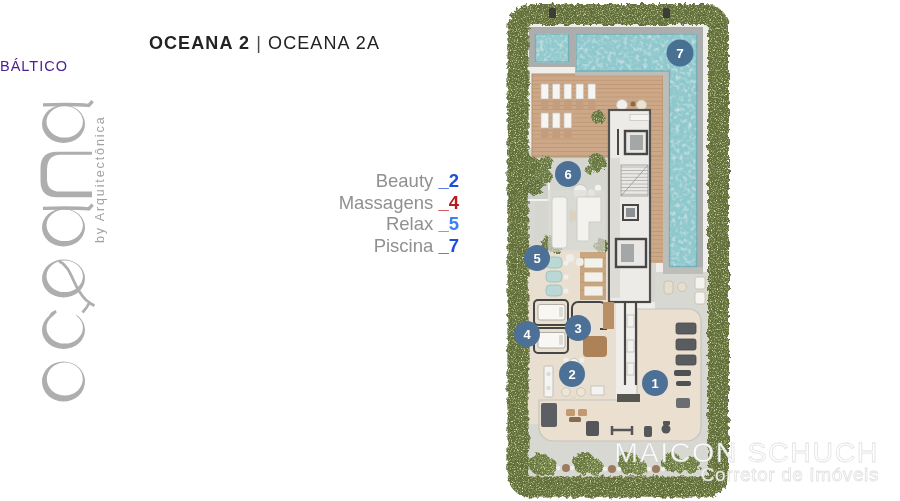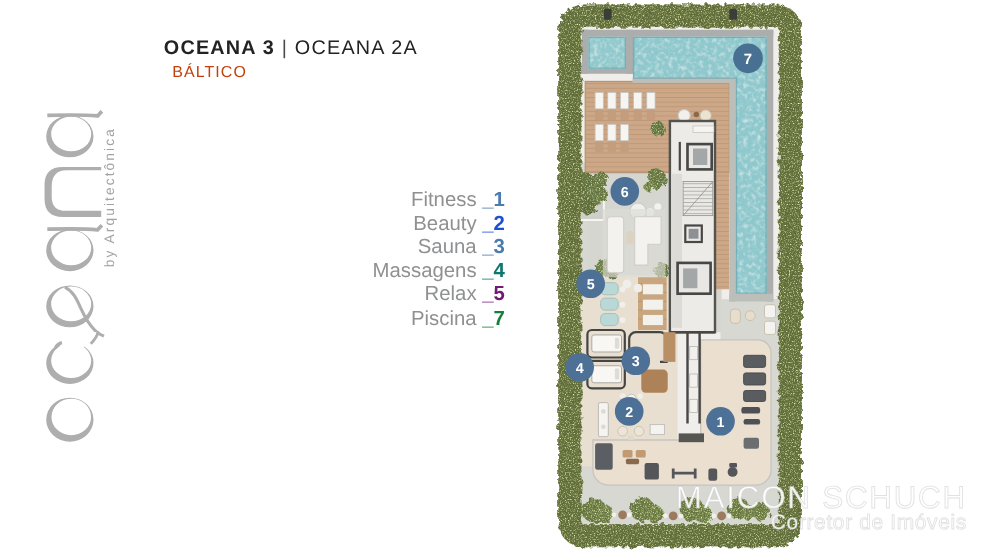--- a/index.html
+++ b/index.html
@@ -3,34 +3,32 @@
 <meta charset="utf-8">
 <style>
   html,body{margin:0;padding:0}
   body{width:900px;height:501px;background:#ffffff;font-family:"Liberation Sans",sans-serif;position:relative;overflow:hidden}
   .abs{position:absolute}
 </style>
 </head>
 <body>
 
 <div class="abs" style="left:0;top:33px;width:380px;text-align:right;font-size:18px;color:#232323;letter-spacing:1.1px;white-space:nowrap">
-  <span style="font-weight:bold">OCEANA 3</span>
+  <span style="font-weight:bold">OCEANA 2</span>
   <span style="color:#4a4a4a"> | </span>
   <span>OCEANA 2A</span>
 </div>
 
-<div class="abs" style="left:0;top:58px;width:381px;text-align:center;font-size:14.5px;color:#c2410c;letter-spacing:1px">BÁLTICO</div>
+<div class="abs" style="left:0;top:58px;width:381px;text-align:left;font-size:14.5px;color:#4c1d95;letter-spacing:1px">BÁLTICO</div>
 
 <div class="abs" style="left:0;top:170px;width:459px;text-align:right;font-size:18.5px;line-height:21.5px;color:#8f9092;white-space:nowrap">
-  <div>Fitness <b style="color:#4c7bad">_1</b></div>
   <div>Beauty <b style="color:#1d4ed8">_2</b></div>
-  <div>Sauna <b style="color:#4c7bad">_3</b></div>
-  <div>Massagens <b style="color:#0f766e">_4</b></div>
-  <div>Relax <b style="color:#701a75">_5</b></div>
-  <div>Piscina <b style="color:#15803d">_7</b></div>
+  <div>Massagens <b style="color:#b91c1c">_4</b></div>
+  <div>Relax <b style="color:#3b82f6">_5</b></div>
+  <div>Piscina <b style="color:#1d4ed8">_7</b></div>
 </div>
 
 <svg class="abs" style="left:0;top:0" width="900" height="501" viewBox="0 0 900 501">
 <defs>
   <filter id="hedgef" x="-15%" y="-15%" width="130%" height="130%">
     <feTurbulence type="fractalNoise" baseFrequency="0.22 0.22" numOctaves="2" seed="7" result="t"></feTurbulence>
     <feDisplacementMap in="SourceGraphic" in2="t" scale="6" result="d"></feDisplacementMap>
     <feTurbulence type="fractalNoise" baseFrequency="0.85" numOctaves="3" seed="11" result="t2"></feTurbulence>
     <feColorMatrix in="t2" type="matrix" values="0 0 0 0.8 0.3  0 0 0 0.8 0.38  0 0 0 0.5 0.1  0 0 0 2.2 -1.0" result="spk"></feColorMatrix>
     <feComposite in="spk" in2="d" operator="in" result="spk2"></feComposite>

